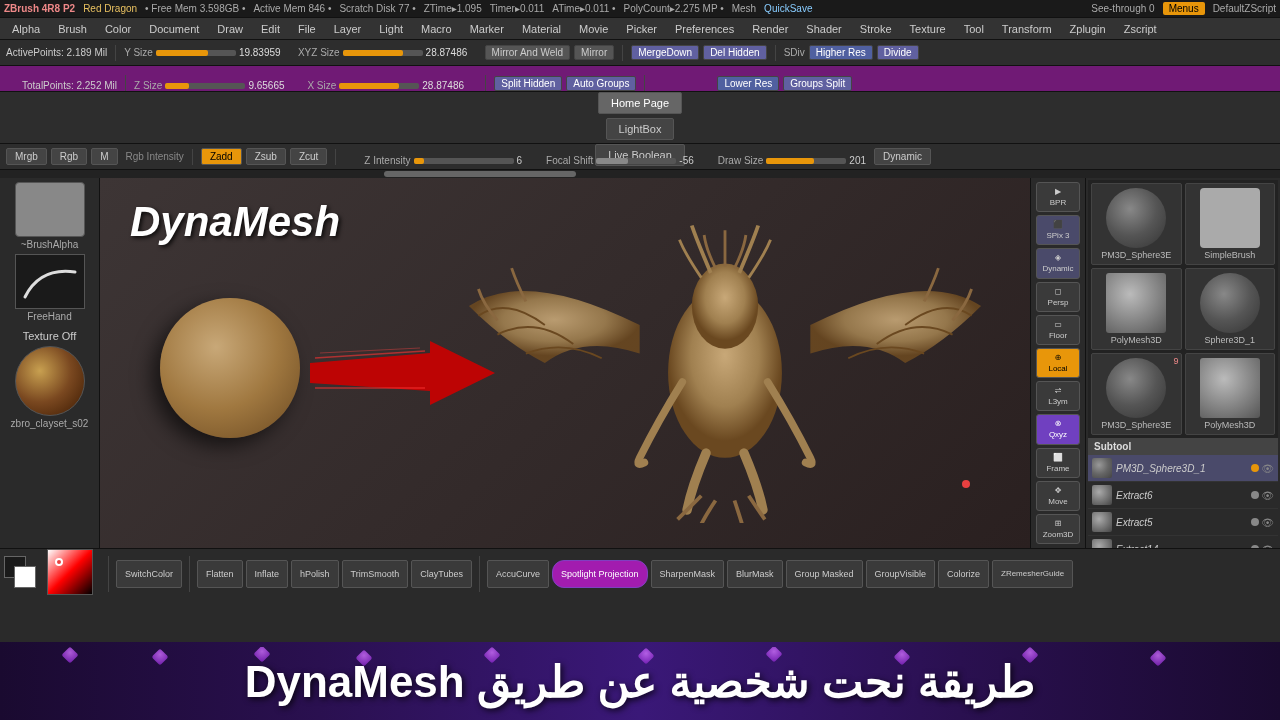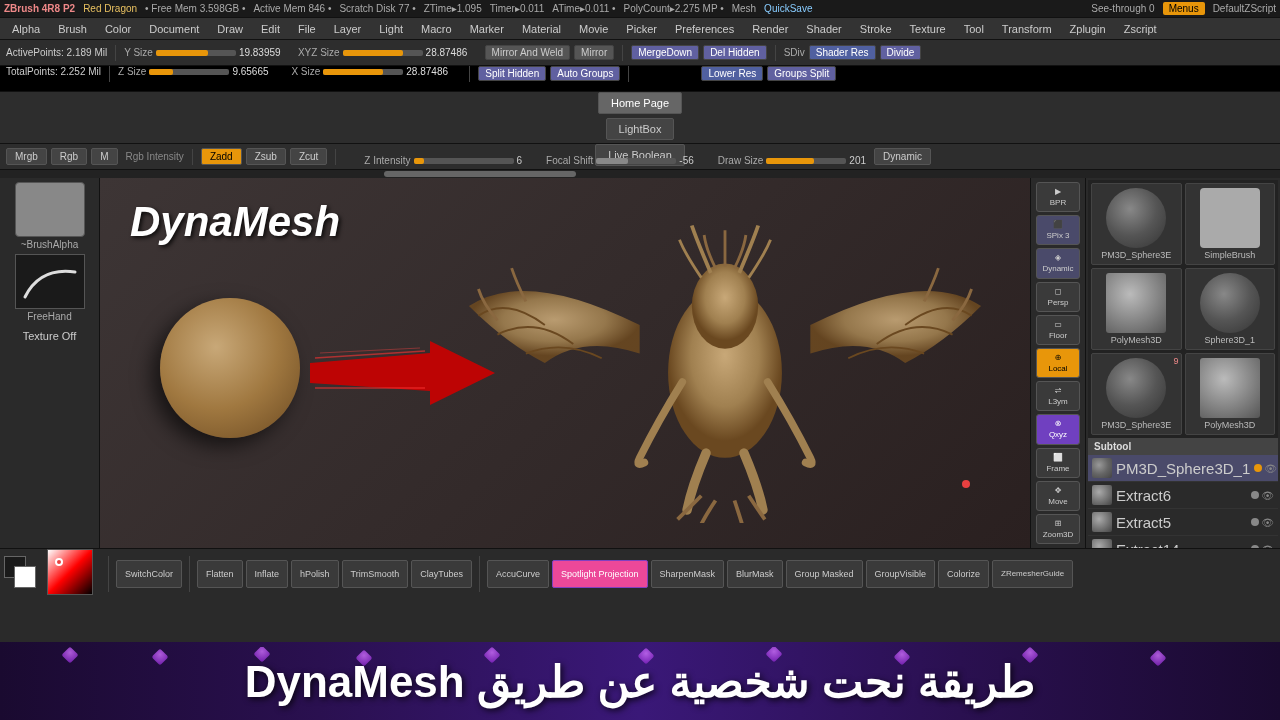--- a/index.html
+++ b/index.html
@@ -80,25 +80,25 @@
       padding: 1px 6px;
       cursor: pointer;
       font-size: 10px;
       border-radius: 2px;
     }
     .sep-v { width: 1px; height: 16px; background: #444; margin: 0 4px; }
 
     
     #op-row {
       height: 26px;
-      background: #000000;
-      display: flex;
-      align-items: flex-start;
+      background: #701a75;
+      display: flex;
+      align-items: flex-end;
       gap: 4px;
-      padding: 0 6px;
+      padding: 0 22px;
       border-bottom: 1px solid #111;
       font-size: 10px;
     }
 
     
     #tool-row {
       height: 52px;
       background: #2d2d2d;
       display: flex;
       align-items: center;
@@ -331,21 +331,21 @@
       font-size: 10px;
     }
     .subtool-item.selected { background: #4a4a6a; }
     .subtool-icon {
       width: 20px;
       height: 20px;
       background: radial-gradient(circle at 35% 35%, #999, #666, #444);
       border-radius: 2px;
       flex-shrink: 0;
     }
-    .subtool-name { flex: 1; color: #ccc; font-size: 15px; }
+    .subtool-name { flex: 1; color: #ccc; font-size: 10px; font-style: italic; }
     .subtool-controls {
       display: flex;
       gap: 2px;
       align-items: center;
     }
     .subtool-dot {
       width: 8px;
       height: 8px;
       border-radius: 50%;
       background: #888;
@@ -445,21 +445,21 @@
       border: 1px solid #555;
       color: #ccc;
       cursor: pointer;
       font-size: 9px;
       border-radius: 2px;
       white-space: nowrap;
       height: 28px;
       display: flex;
       align-items: center;
     }
-    .bottom-btn.purple { background: #ec4899; color: #fff; border-color: #8040c0; }
+    .bottom-btn.purple { background: #a21caf; color: #fff; border-color: #8040c0; border-radius: 12px; }
 
     
     .viewport-scroll-h {
       height: 8px;
       background: #222;
       position: relative;
     }
     .scroll-thumb-h {
       position: absolute;
       top: 1px;
@@ -536,21 +536,21 @@
       </div>
     <span style="color:#ddd;min-width:55px">28.87486</span>
   </div>
   <button class="transform-btn">Mirror And Weld</button>
   <button class="transform-btn">Mirror</button>
   <div class="sep-v"></div>
   <button class="transform-btn" style="background:#6060a0;color:#fff">MergeDown</button>
   <button class="transform-btn" style="background:#6060a0;color:#fff">Del Hidden</button>
   <div class="sep-v"></div>
   <span style="color:#aaa">SDiv</span>
-  <button class="transform-btn" style="background:#5060a0;color:#fff">Shader Res</button>
+  <button class="transform-btn" style="background:#5060a0;color:#fff">Higher Res</button>
   <button class="transform-btn" style="background:#6060a0;color:#fff">Divide</button>
 </div>
 
 <div id="op-row">
   <div class="transform-group">
     <span>TotalPoints: 2.252 Mil</span>
   </div>
   <div class="sep-v"></div>
   <div class="transform-group">
     <span style="color:#aaa">Z Size</span>
@@ -657,20 +657,24 @@
     <div class="brush-item">
       <div style="width:70px;height:55px;background:#1a1a1a;border:1px solid #555;display:flex;align-items:center;justify-content:center">
         <svg width="60" height="50" viewBox="0 0 60 50">
           <path d="M5 40 Q20 10 55 15" stroke="#ddd" stroke-width="3" fill="none" stroke-linecap="round"></path>
         </svg>
       </div>
       <span class="brush-label">FreeHand</span>
     </div>
     <div class="brush-item">
       <span class="brush-label" style="font-size:11px;color:#ccc;margin-top:4px">Texture Off</span>
+    </div>
+    <div class="brush-item">
+      <div class="brush-preview" style="width:70px;height:70px;background:radial-gradient(circle at 35% 35%, #c8a050, #7a4820, #3a1800)"></div>
+      <span class="brush-label">zbro_clayset_s02</span>
     </div>
   </div>
 
   <div id="viewport">
     <div class="viewport-bg">
 
       <div class="dynamesh-text">DynaMesh</div>
 
       <div class="sphere-obj"></div>
 

